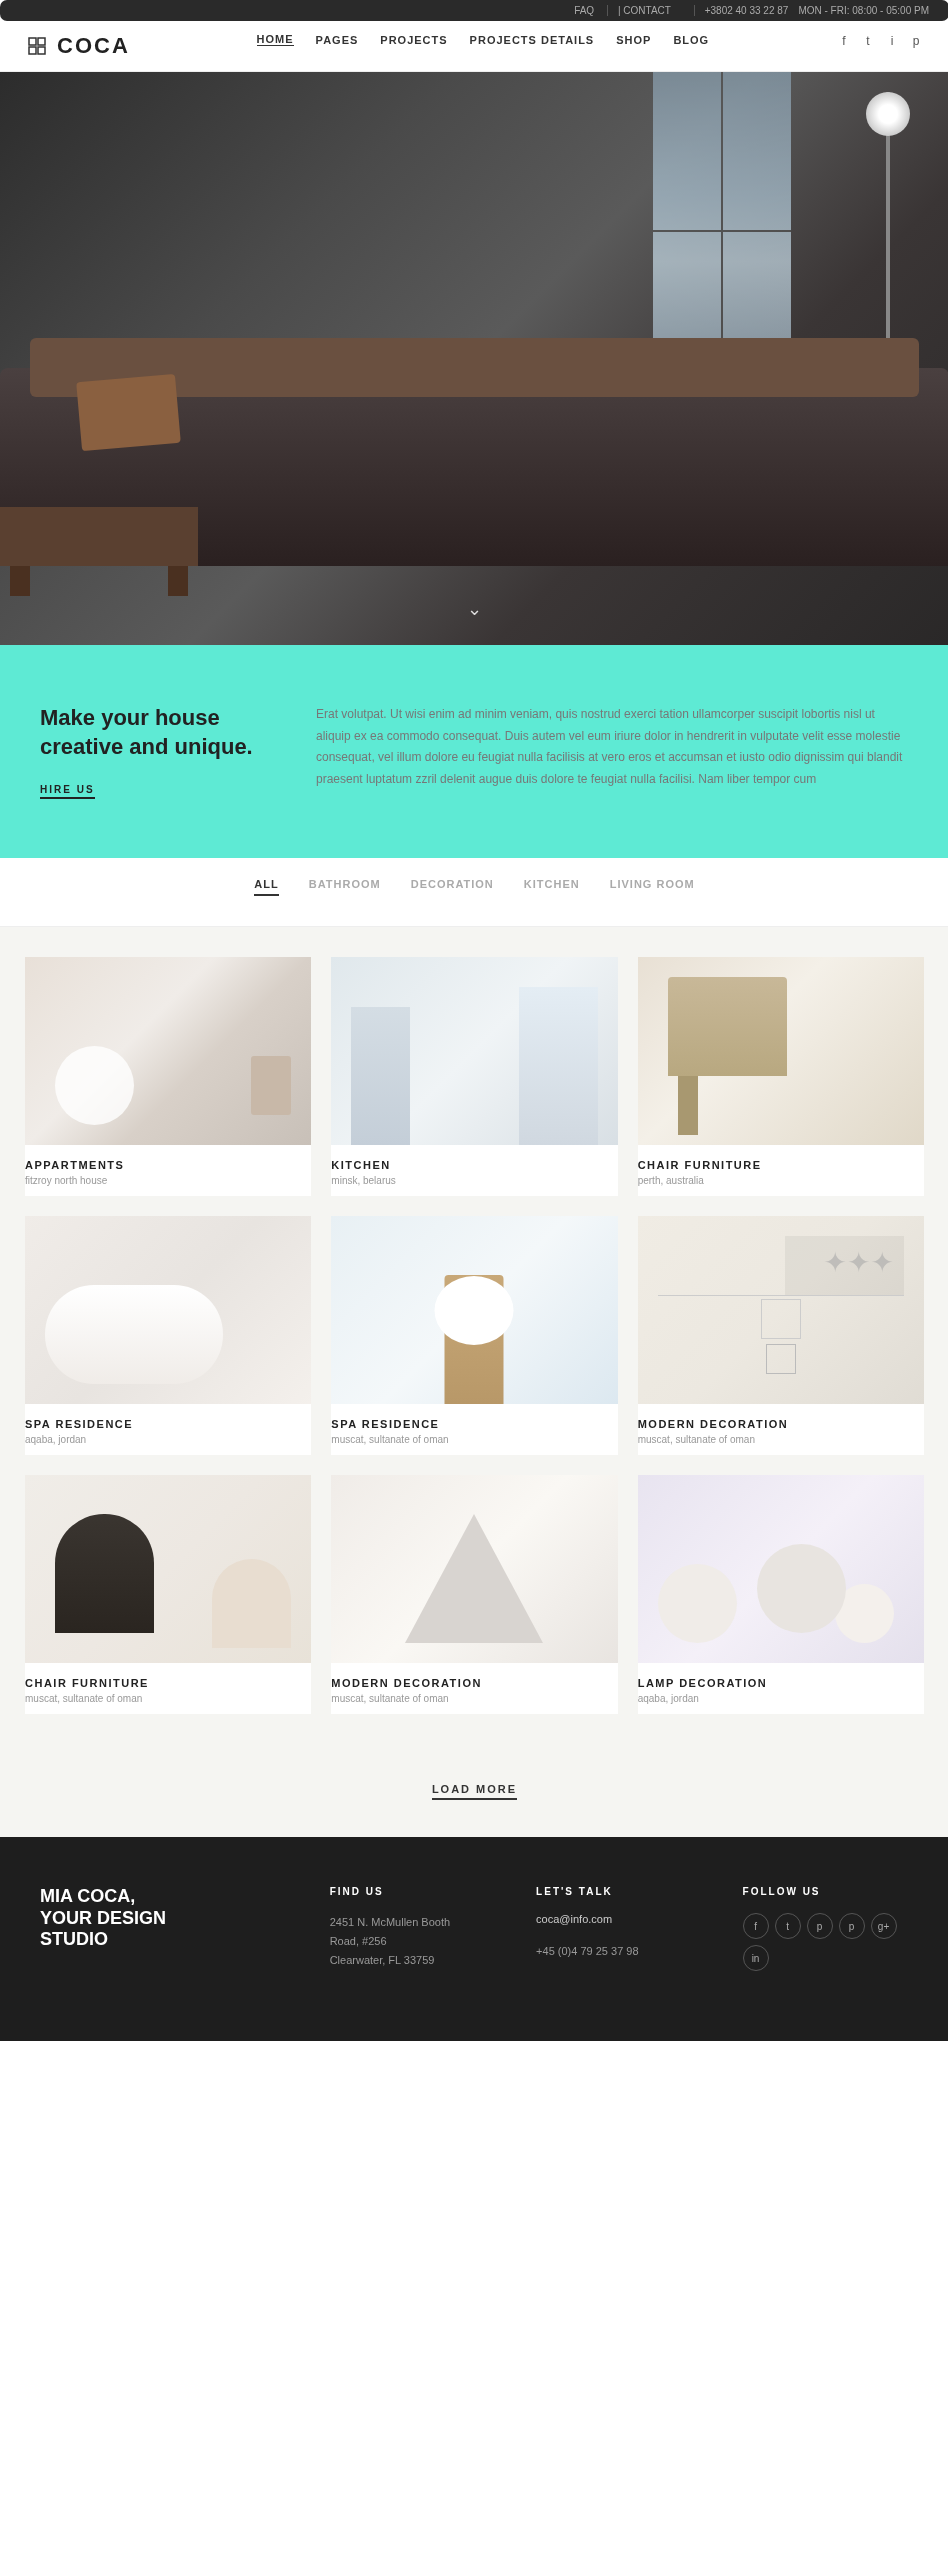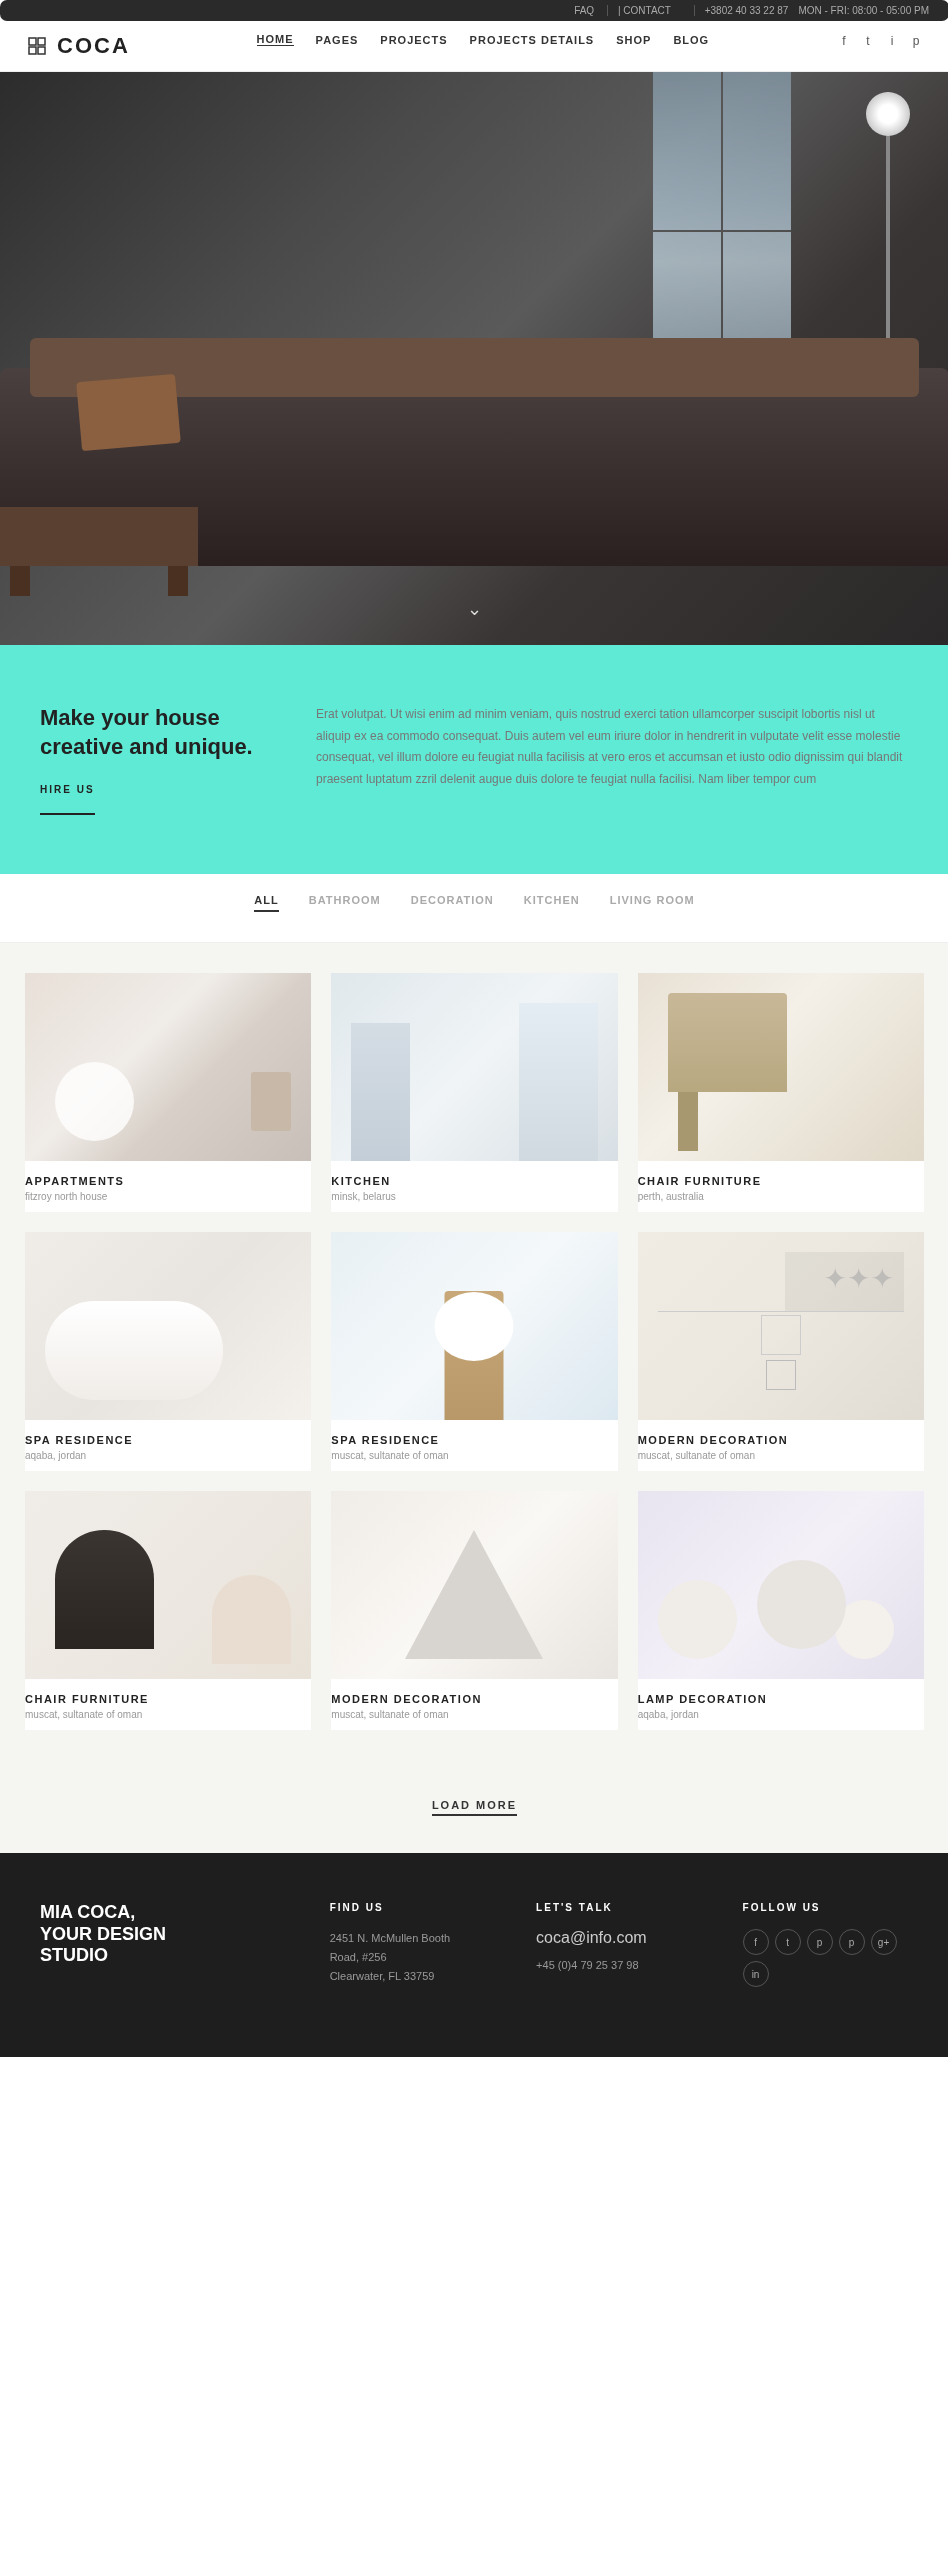--- a/index.html
+++ b/index.html
@@ -234,21 +234,21 @@
     }
     .hire-us-link {
       display: inline-block;
       font-size: 10px;
       font-weight: 700;
       letter-spacing: 2px;
       text-transform: uppercase;
       color: #222;
       text-decoration: none;
       border-bottom: 2px solid #222;
-      padding-bottom: 18px;
+      padding-bottom: 2px;
     }
     .intro-right {
       flex: 1;
     }
     .intro-right p {
       font-size: 12px;
       color: #777;
       line-height: 1.8;
     }
 
@@ -518,25 +518,25 @@
       text-transform: uppercase;
       color: #fff;
       margin-bottom: 16px;
     }
     .footer-text {
       font-size: 11px;
       color: #999;
       line-height: 1.7;
     }
     .footer-link {
-      font-size: 16px;
+      font-size: 11px;
       color: #ccc;
       text-decoration: none;
       display: block;
-      margin-bottom: 8px;
+      margin-bottom: 16px;
     }
     .footer-social {
       display: flex;
       gap: 6px;
       flex-wrap: wrap;
     }
     .footer-social-icon {
       width: 26px;
       height: 26px;
       border: 1px solid #555;

